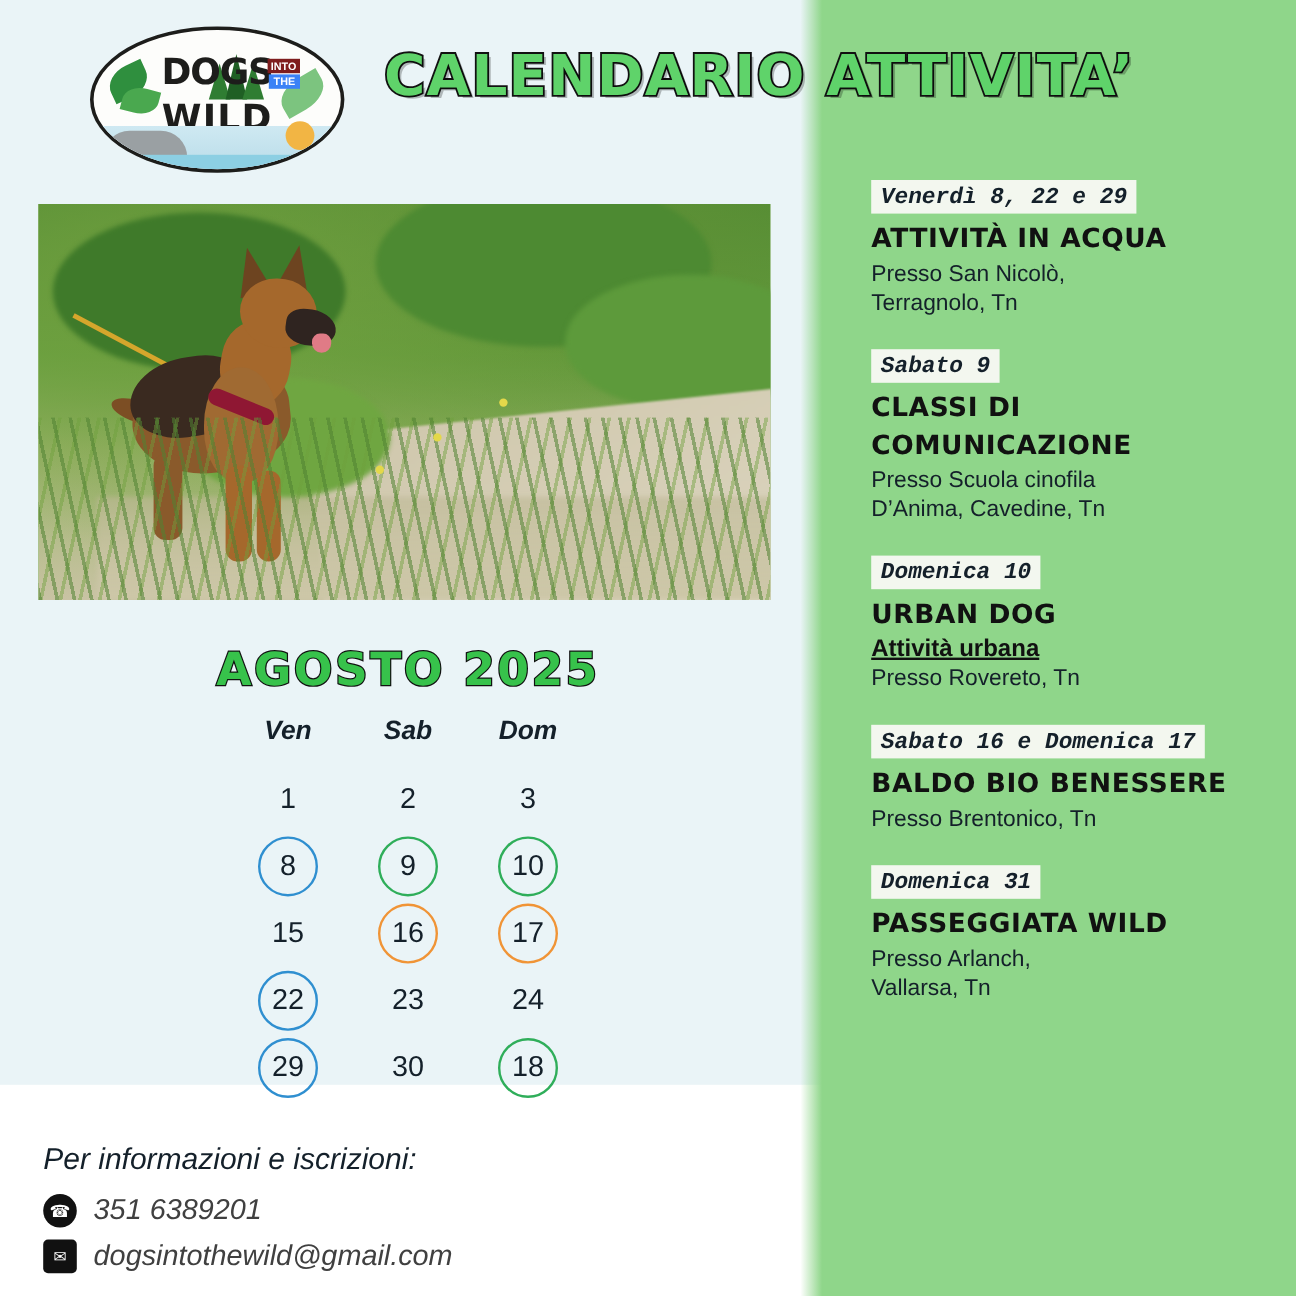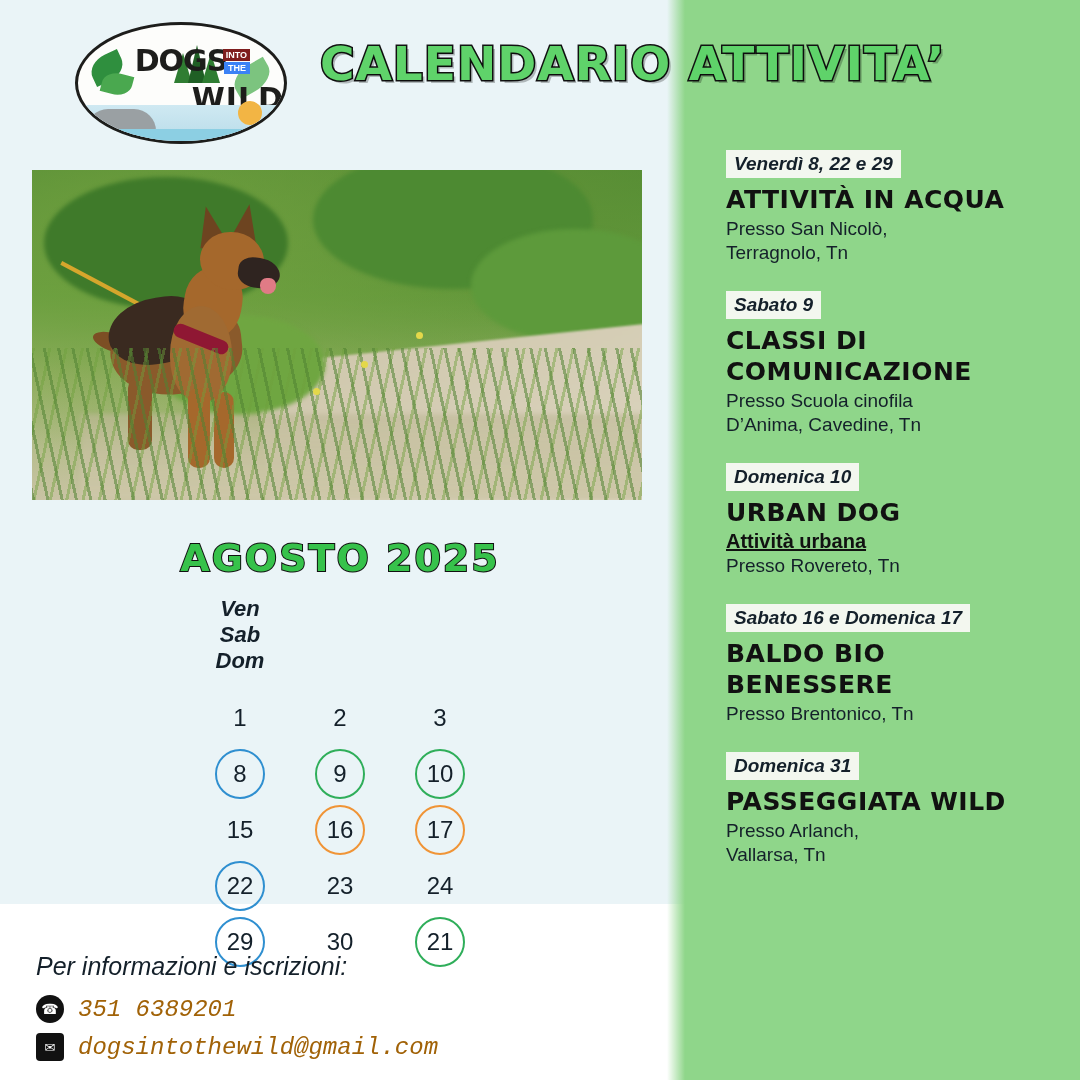--- a/index.html
+++ b/index.html
@@ -96,21 +96,21 @@
     right: 34px; top: 37px;
     font-size: 9px; font-weight: bold; color: #fff;
     background: #3b82f6;
     padding: 1px 4px;
     line-height: 10px;
   }
   #logo-wild {
     position: absolute;
     left: 0; right: 0;
     top: 56px;
-    text-align: right;
+    text-align: center;
     font-family: "DejaVu Sans", sans-serif;
     font-weight: bold;
     font-size: 30px;
     letter-spacing: 1px;
     color: #1d1d1b;
   }
   #logo-ground {
     position: absolute;
     left: 0; right: 0; bottom: 0;
     height: 36px;
@@ -314,21 +314,20 @@
     position: absolute;
     left: 140px;
     top: 596px;
     width: 400px;
   }
   #cal-head {
     display: flex;
     justify-content: space-between;
     width: 300px;
     margin: 0 auto 16px auto;
-    flex-direction: column;
   }
   #cal-head div {
     width: 100px;
     text-align: center;
     font-family: "Liberation Sans", sans-serif;
     font-weight: bold;
     font-style: italic;
     font-size: 22px;
     color: #14202a;
   }
@@ -380,49 +379,49 @@
   .c-icon {
     width: 28px; height: 28px;
     border-radius: 50%;
     background: #111;
     color: #fff;
     display: flex; align-items: center; justify-content: center;
     font-size: 14px;
   }
   .c-icon.mail { border-radius: 4px; font-size: 13px; }
   .c-text {
-    font-family: Liberation Mono, monospace;
+    font-family: Liberation Sans, sans-serif;
     font-style: italic;
     font-size: 24px;
-    color: #a16207;
+    color: #404040;
   }
 
   
   #events {
     position: absolute;
     left: 726px;
     top: 150px;
     width: 330px;
   }
   .event { margin-bottom: 26px; }
   .event-date {
     display: inline-block;
     background: #f3f7ef;
     padding: 3px 8px;
-    font-family: Liberation Sans, sans-serif;
+    font-family: Liberation Mono, monospace;
     font-weight: bold;
     font-style: italic;
     font-size: 19px;
     color: #14202a;
     margin-bottom: 6px;
   }
   .event-title {
     font-family: "DejaVu Sans", sans-serif;
     font-weight: bold;
-    font-size: 25px;
+    font-size: 22px;
     line-height: 31px;
     letter-spacing: 0.5px;
     color: #111;
     margin-bottom: 2px;
   }
   .event-sub {
     font-family: "Liberation Sans", sans-serif;
     font-weight: bold;
     font-size: 20px;
     color: #111;
@@ -556,21 +555,21 @@
     </div>
 
     <div class="cal-row">
       <div class="cal-cell">
           <span class="daynum ring-blue">29</span>
         </div>
       <div class="cal-cell">
           <span class="daynum">30</span>
         </div>
       <div class="cal-cell">
-          <span class="daynum ring-green">21</span>
+          <span class="daynum ring-green">18</span>
         </div>
     </div>
   </div>
 
   <div id="contacts">
     <div id="contacts-title">Per informazioni e iscrizioni:</div>
     <div class="contact-row">
       <span class="c-icon">☎</span>
       <span class="c-text">351 6389201</span>
     </div>

